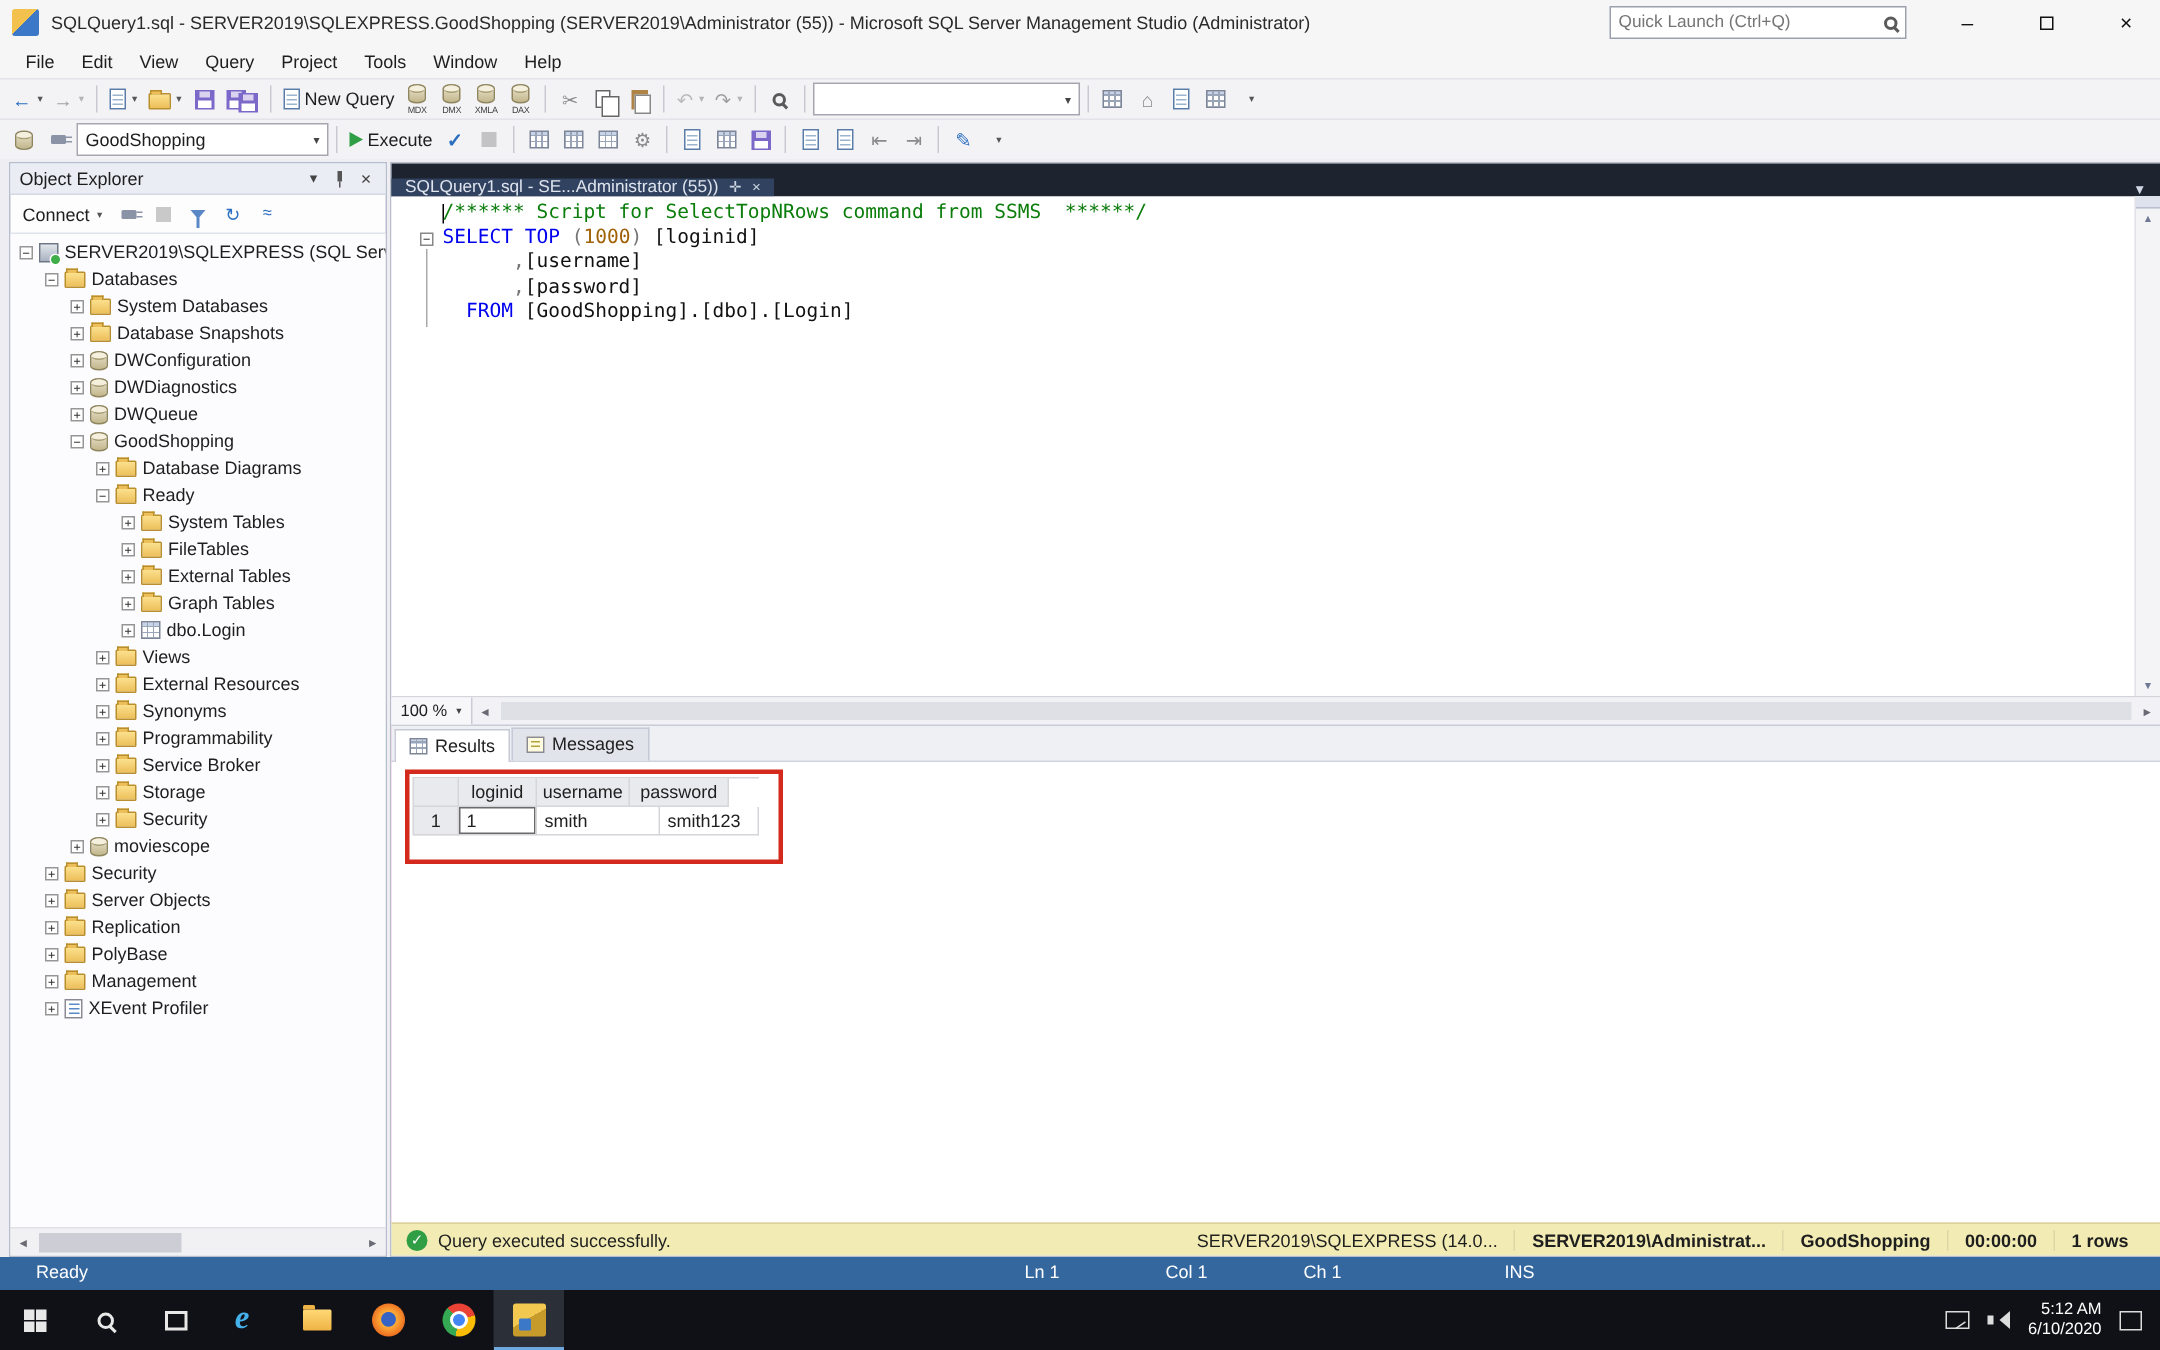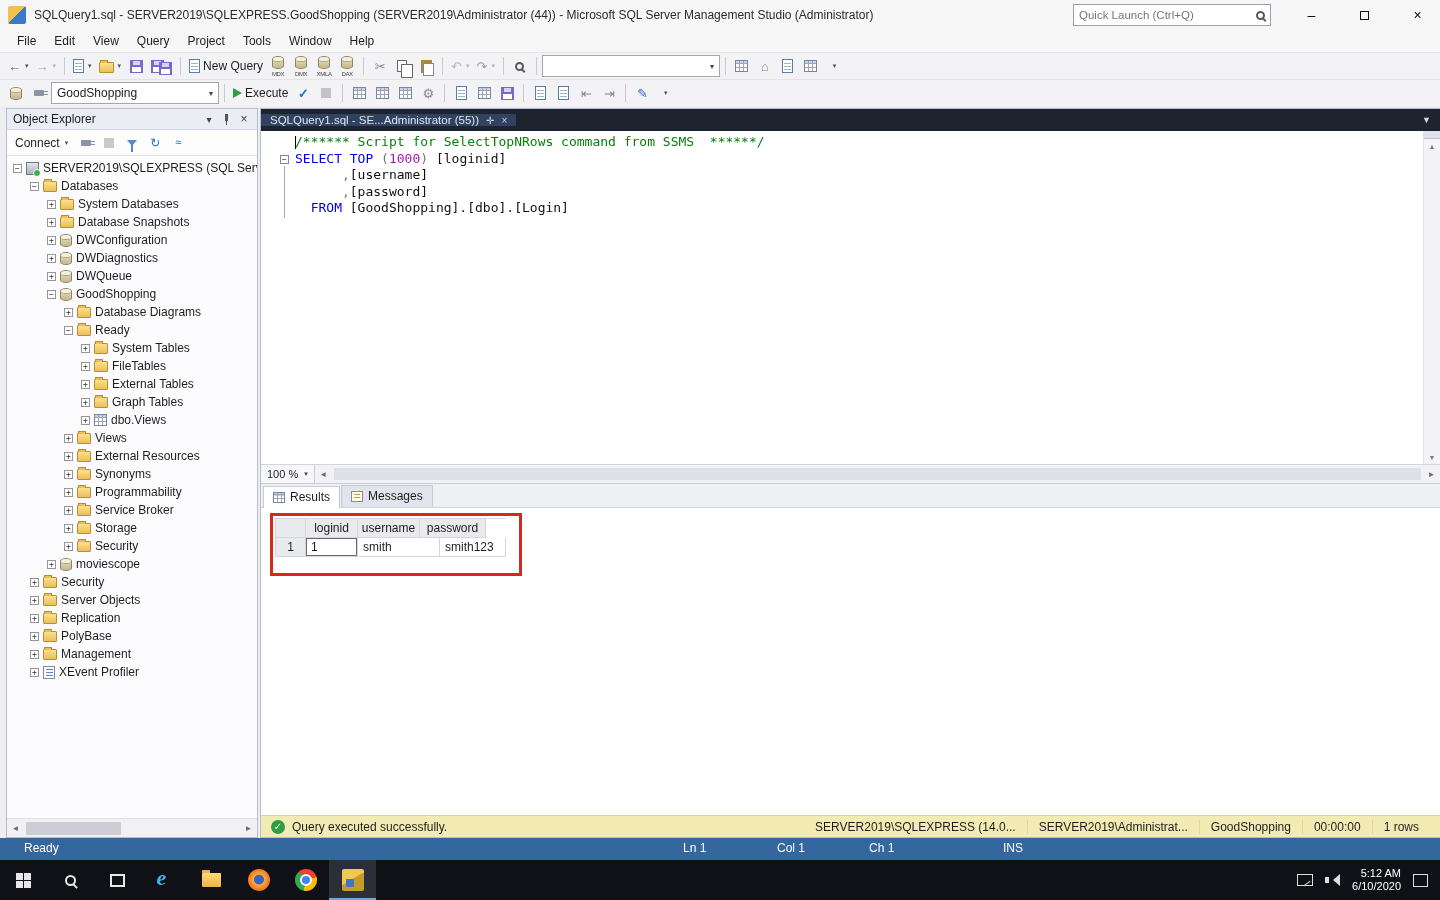--- a/index.html
+++ b/index.html
@@ -90,34 +90,34 @@
       linear-gradient(#c7d3e8 0 3px,#fff 3px); }
   .ti-profiler { width:12px; height:13px; border:1px solid #8a8a95; background:#fff; position:relative; }
   .ti-profiler::after { content:''; position:absolute; left:2px; top:2px; width:7px; height:1px; background:#5a87c5; box-shadow:0 3px 0 #5a87c5,0 6px 0 #5a87c5; }
   .oe-hscroll { height:19px; flex:0 0 auto; display:flex; align-items:center; background:#f1f1f4; border-top:1px solid #e0e0e6; }
   .scroll-arrow { width:17px; text-align:center; color:#6a6a74; font-size:8px; flex:0 0 auto; }
   .scroll-thumb-h { width:95px; height:13px; background:#cdcdd6; margin-left:2px; }
   .flex-spacer { flex:1; }
 
   
   .doc { flex:1; min-width:0; display:flex; flex-direction:column; margin-left:2px; border:1px solid #b6bdcd; border-right:none; background:#fff; }
-  .tabstrip { height:22px; flex:0 0 auto; display:flex; align-items:center; background:#1d2430; color:#dfe4ee; }
+  .tabstrip { height:22px; flex:0 0 auto; display:flex; align-items:flex-end; background:#1d2430; color:#dfe4ee; }
   .doc-tab { display:flex; align-items:center; gap:7px; background:#30425f; padding:0 9px; font-size:11.5px; }
   .tab-glyph { font-size:10px; color:#cdd5e3; }
   .tabstrip-dd { display:flex; align-items:center; padding:0 9px; color:#cfd6e4; font-size:9px; }
 
   .editor { height:334px; flex:0 0 auto; display:flex; background:#fff; border-bottom:1px solid #d4d4dc; }
   .editor-body { flex:1; position:relative; overflow:hidden; }
   .code { position:absolute; left:34px; top:3px; font:13px/16.5px "DejaVu Sans Mono",monospace; white-space:pre; }
   .code-line { height:16.5px; }
   .tok-comment { color:#0a7d0a; }
   .tok-kw { color:#0000ee; }
   .tok-p { color:#777777; }
   .tok-id { color:#111111; }
-  .tok-n { color:#a21caf; }
+  .tok-n { color:#a16207; }
   .caret { position:absolute; left:34px; top:5px; width:1px; height:13px; background:#000; }
   .fold-box { position:absolute; left:19px; top:24px; width:9px; height:9px; border:1px solid #888; background:#fff; font:8px/7px "DejaVu Sans Mono",monospace; text-align:center; color:#333; }
   .fold-guide { position:absolute; left:23px; top:35px; height:52px; border-left:1px solid #aaa; }
   .vscroll { width:17px; flex:0 0 auto; display:flex; flex-direction:column; align-items:center; background:#f4f4f7; border-left:1px solid #e2e2e8; }
   .vs-split { width:100%; height:8px; background:#dde2ec; border-bottom:1px solid #b9c0d0; }
   .vs-arrow { height:14px; display:flex; align-items:center; color:#6f7994; font-size:7px; }
   .vs-track { flex:1; }
 
   .editor-bottom { height:19px; flex:0 0 auto; display:flex; align-items:center; background:#f2f2f6; border-bottom:1px solid #c9ccd6; }
   .zoom-combo { display:flex; align-items:center; gap:6px; height:100%; padding:0 6px; background:#f7f7fa; border-right:1px solid #c9ccd6; font-size:11px; }
@@ -144,21 +144,21 @@
   .ghead { background:#e9eaed; justify-content:center; }
   .gcorner { width:30px; }
   .grownum { width:30px; background:#e9eaed; justify-content:center; }
   .gfocus { box-shadow:inset 0 0 0 1px #6a6a6a; }
 
   
   .exec-bar { height:22px; flex:0 0 auto; display:flex; align-items:center; gap:7px; background:#f2ecb4; border-top:1px solid #d9d29a; padding:0 10px; font-size:12px; }
   .ok-circle { width:14px; height:14px; border-radius:50%; background:#2f9e44; color:#fff; font-size:10px; display:flex; align-items:center; justify-content:center; flex:0 0 auto; }
   .exec-right { margin-left:auto; display:flex; }
   .exec-seg { padding:0 11px; white-space:nowrap; }
-  .exec-seg + .exec-seg { border-left:1px solid #ddd6a8; }
+  .exec-seg + .exec-seg { border-left:1px solid #ddd6a8;font-weight:bold; }
 
   
   .statusbar { height:22px; flex:0 0 auto; position:relative; background:#35679f; color:#fff; font-size:12px; }
   .sb-item { position:absolute; top:3px; white-space:nowrap; }
 
   
   .taskbar { height:40px; flex:0 0 auto; display:flex; align-items:stretch; background:#101116; color:#fff; }
   .tb-slot { width:47px; display:flex; align-items:center; justify-content:center; }
   .tb-slot.active { background:#2b2f38; box-shadow:inset 0 -2px 0 #6fa8dc; }
   .win-logo { display:grid; grid-template-columns:7px 7px; grid-template-rows:7px 7px; gap:1px; }
@@ -184,21 +184,21 @@
   .clock { text-align:right; font-size:11px; line-height:13px; }
   .tr-ac { width:15px; height:13px; border:1px solid #ddd; }
 </style>
 </head>
 <body>
 
 <div class="app">
 
   <div class="titlebar">
     <div class="app-icon"></div>
-    <div class="title-text">SQLQuery1.sql - SERVER2019\SQLEXPRESS.GoodShopping (SERVER2019\Administrator (44)) - Microsoft SQL Server Management Studio (Administrator)</div>
+    <div class="title-text">SQLQuery1.sql - SERVER2019\SQLEXPRESS.GoodShopping (SERVER2019\Administrator (55)) - Microsoft SQL Server Management Studio (Administrator)</div>
     <div class="titlebar-spacer"></div>
     <div class="quick-launch">
       <input placeholder="Quick Launch (Ctrl+Q)" style="">
       <span class="mag"></span>
     </div>
     <div class="win-btn">–</div>
     <div class="win-btn">
         <span class="restore-glyph"></span>
       </div>
     <div class="win-btn">×</div>
@@ -471,21 +471,21 @@
             <span class="tree-label">External Tables</span>
           </div>
           <div class="tree-row" style="padding-left: 74px;">
             <span class="exp">+</span>
             <span class="ti ti-folder"></span>
             <span class="tree-label">Graph Tables</span>
           </div>
           <div class="tree-row" style="padding-left: 74px;">
             <span class="exp">+</span>
             <span class="ti ti-table"></span>
-            <span class="tree-label">dbo.Views</span>
+            <span class="tree-label">dbo.Login</span>
           </div>
           <div class="tree-row" style="padding-left: 57px;">
             <span class="exp">+</span>
             <span class="ti ti-folder"></span>
             <span class="tree-label">Views</span>
           </div>
           <div class="tree-row" style="padding-left: 57px;">
             <span class="exp">+</span>
             <span class="ti ti-folder"></span>
             <span class="tree-label">External Resources</span>

